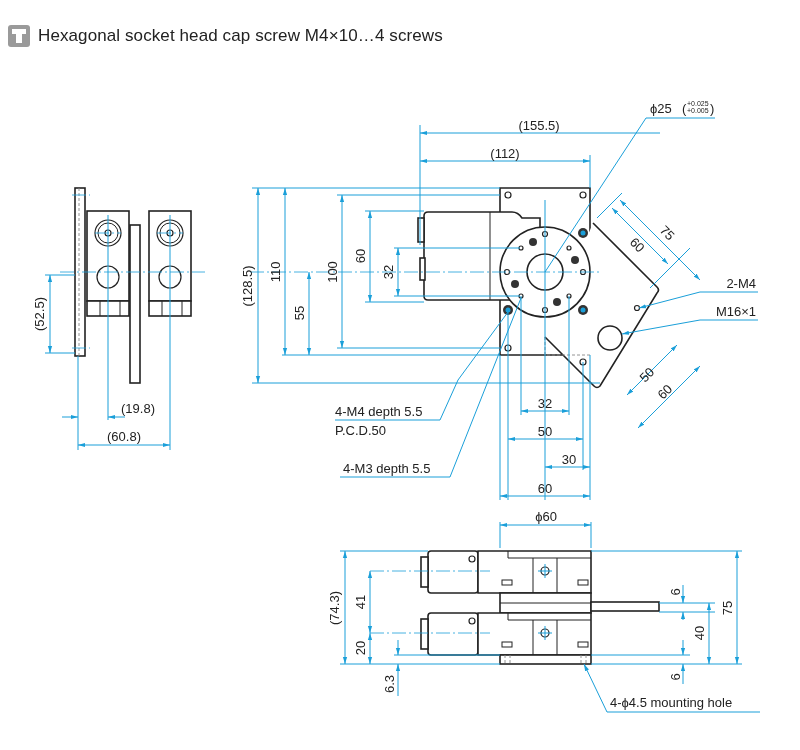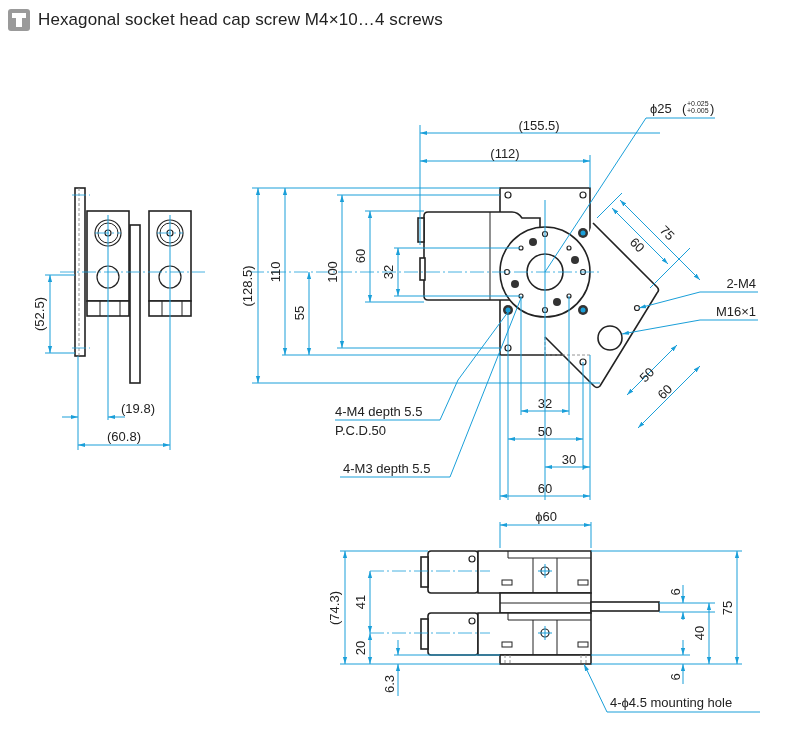--- a/index.html
+++ b/index.html
@@ -1,17 +1,17 @@
 <!DOCTYPE html>
 <html><head>
 <meta charset="utf-8">
 <style>
   html, body { margin:0; padding:0; background:#ffffff; }
   body { width:800px; height:750px; position:relative; overflow:hidden; font-family:"Liberation Sans", sans-serif; }
-  .header { position:absolute; left:8px; top:8px; height:24px; display:flex; align-items:center; }
+  .header { position:absolute; left:8px; top:24px; height:24px; display:flex; align-items:center; }
   .hdr-icon { width:22px; height:22px; background:#9a9a9a; border-radius:3px; position:relative; margin-right:8px; }
   .hdr-icon .cap { position:absolute; left:4px; top:4px; width:14px; height:5px; background:#fff; }
   .hdr-icon .shank { position:absolute; left:8px; top:9px; width:6px; height:9px; background:#fff; }
   .hdr-text { font-size:17px; color:#222; letter-spacing:0.1px; }
   svg { position:absolute; left:0; top:0; }
   .dim { stroke:#1a9fd9; stroke-width:1; fill:none; }
   .cl { stroke:#1a9fd9; stroke-width:0.8; fill:none; stroke-dasharray:14 3 2 3; }
   .part { stroke:#222; stroke-width:1.6; fill:#fff; }
   .partthin { stroke:#222; stroke-width:1; fill:none; }
   .hid { stroke:#888; stroke-width:0.9; fill:none; stroke-dasharray:3 2; }

